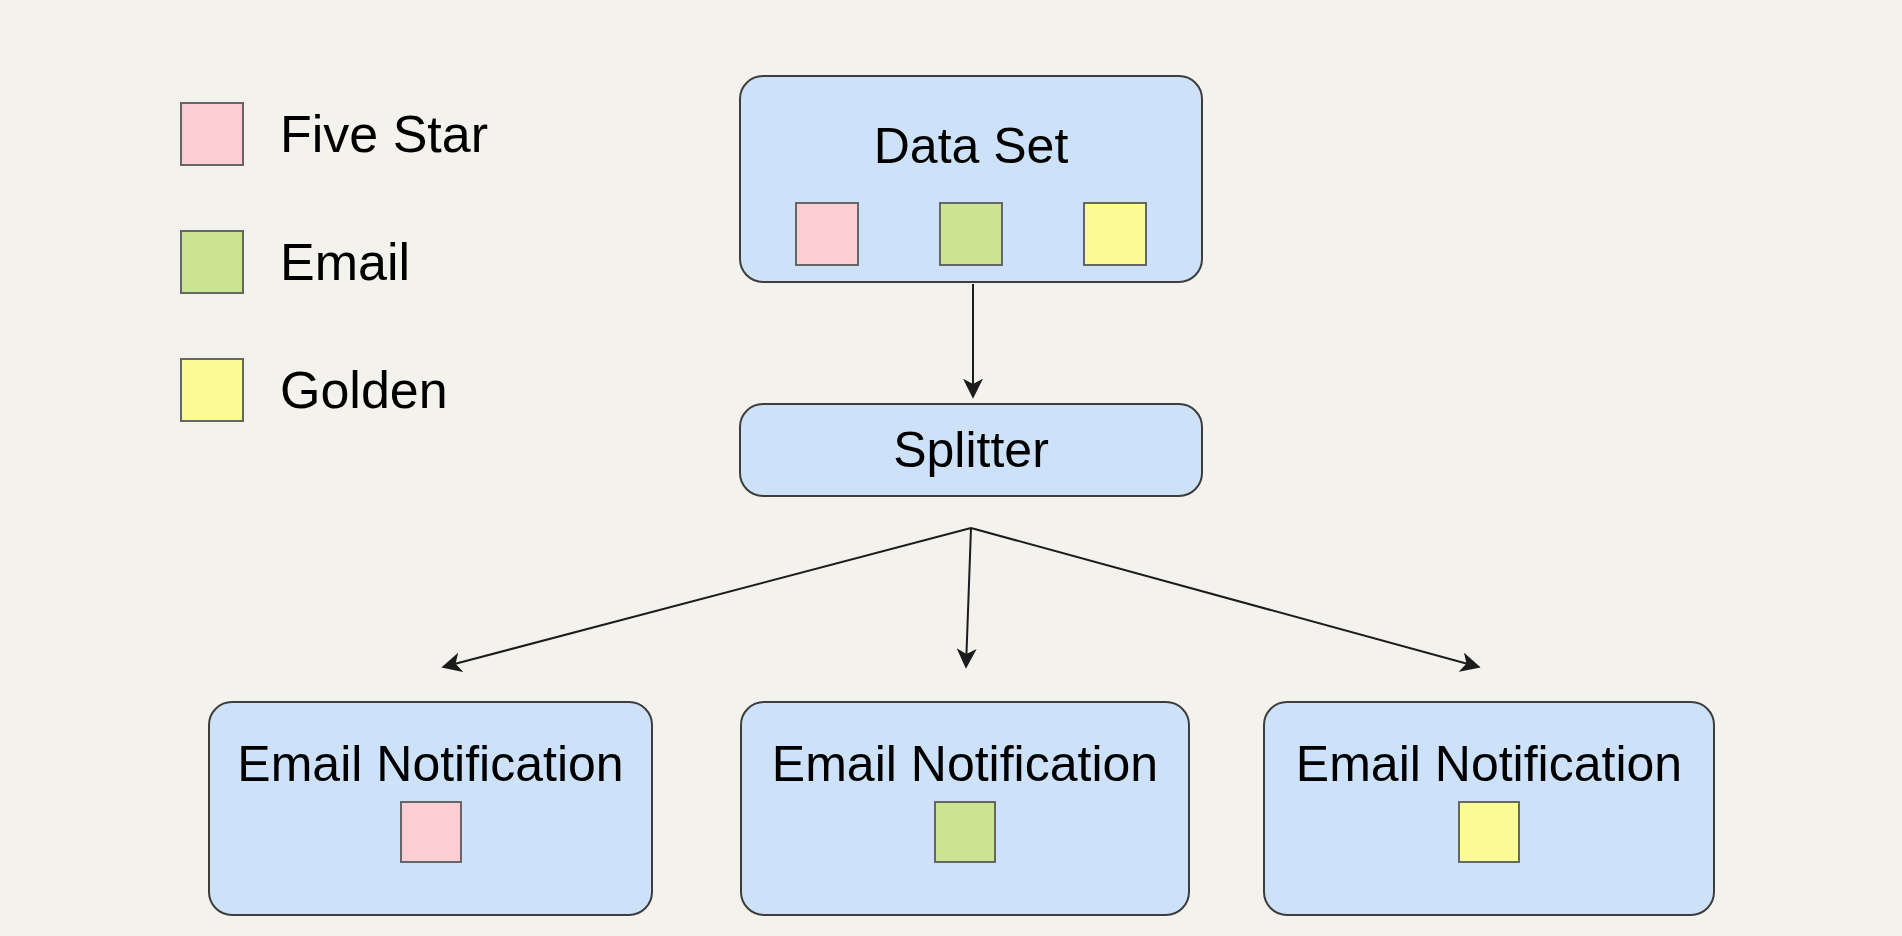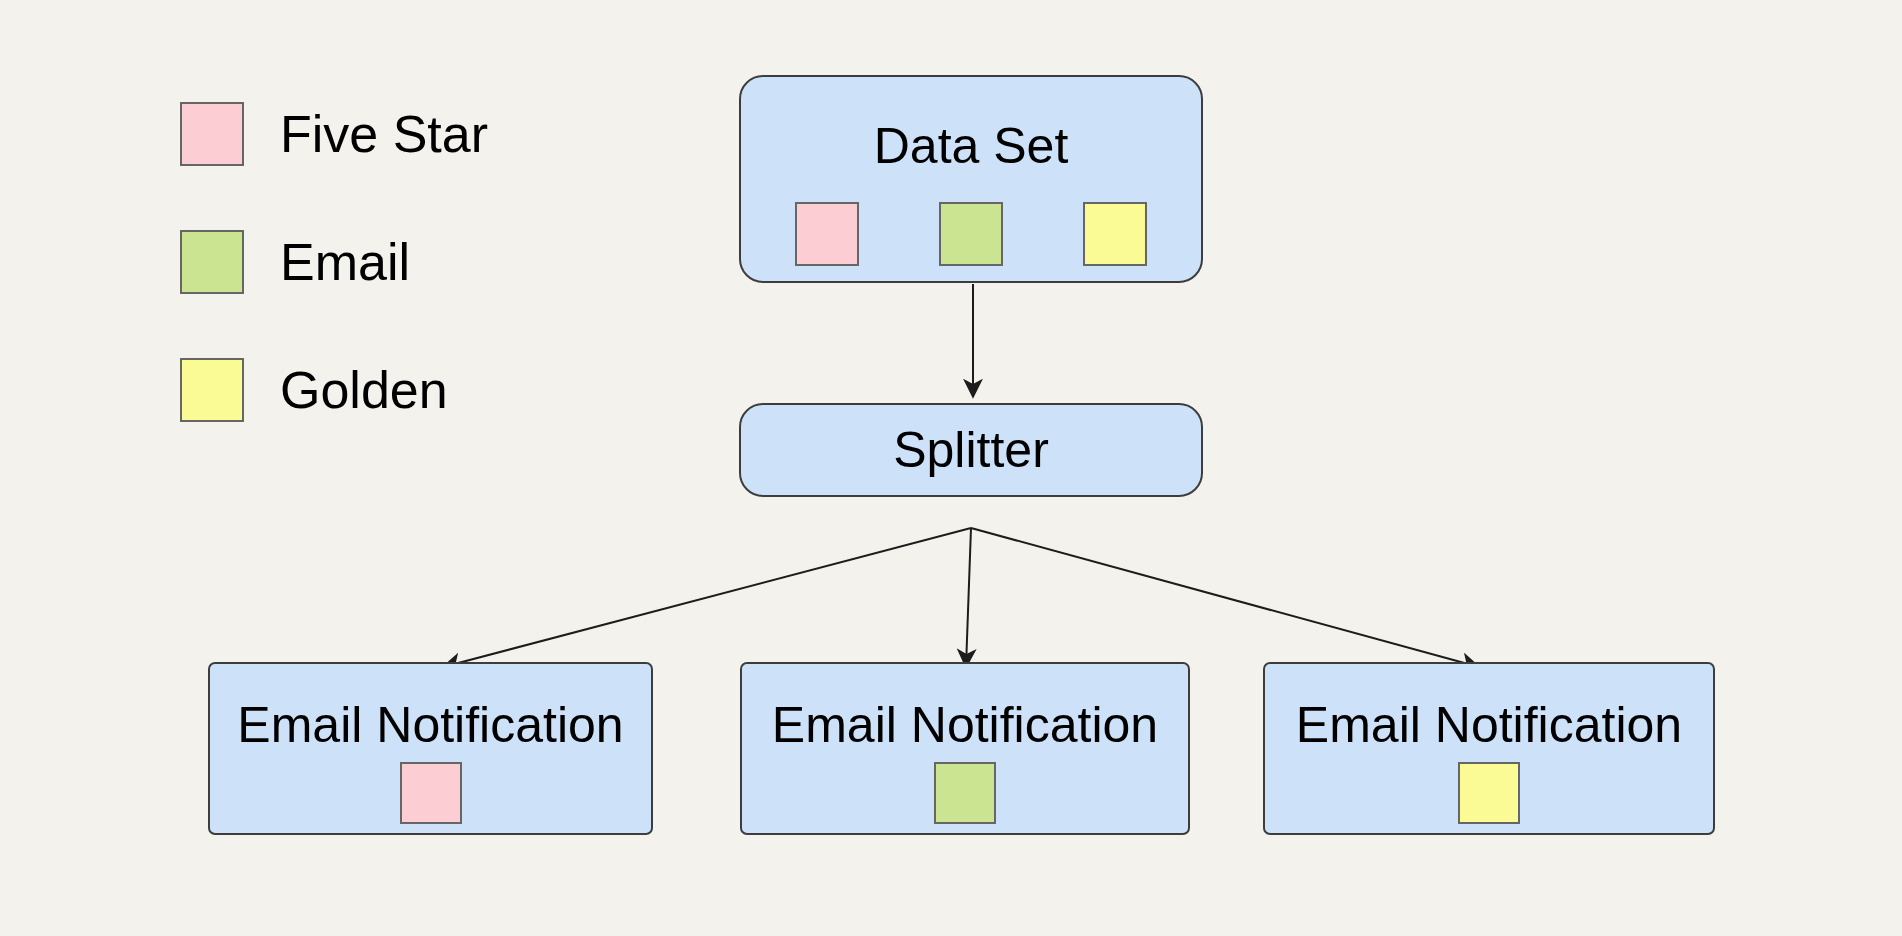--- a/index.html
+++ b/index.html
@@ -81,21 +81,21 @@
     display: flex;
     gap: 80px;
     margin-top: 26px;
   }
 
   .node-splitter {
     left: 739px; top: 403px; width: 464px; height: 94px;
     justify-content: center;
   }
 
-  .node-email { top: 662px; height: 173px; border-radius: 7px; }
+  .node-email { top: 701px; height: 215px; }
   .node-email .node-label { margin-top: 32px; }
   .node-email .swatch { width: 62px; height: 62px; margin-top: 7px; }
   .node-email-1 { left: 208px;  width: 445px; }
   .node-email-2 { left: 740px;  width: 450px; }
   .node-email-3 { left: 1263px; width: 452px; }
 </style>
 </head>
 <body>
 
 <div class="canvas">

